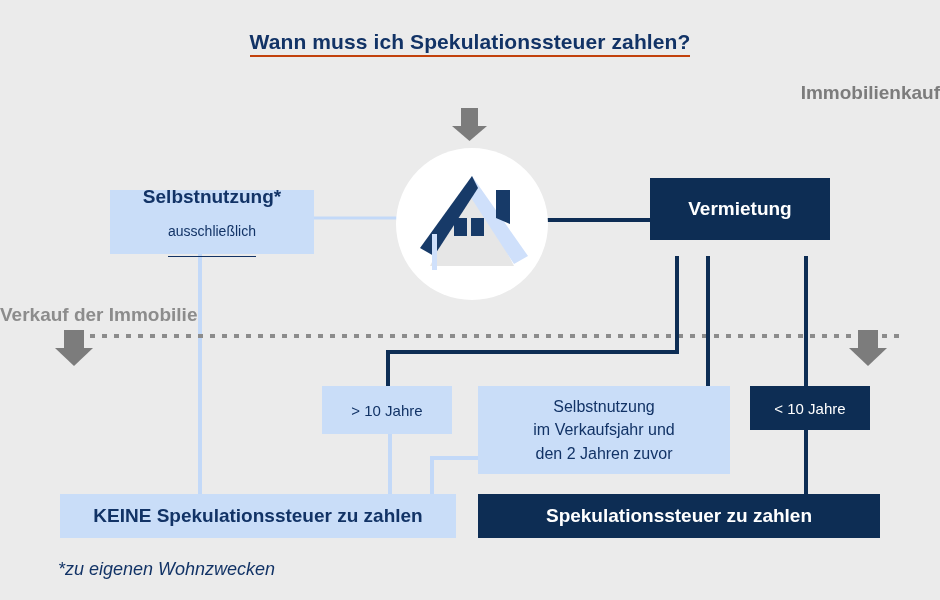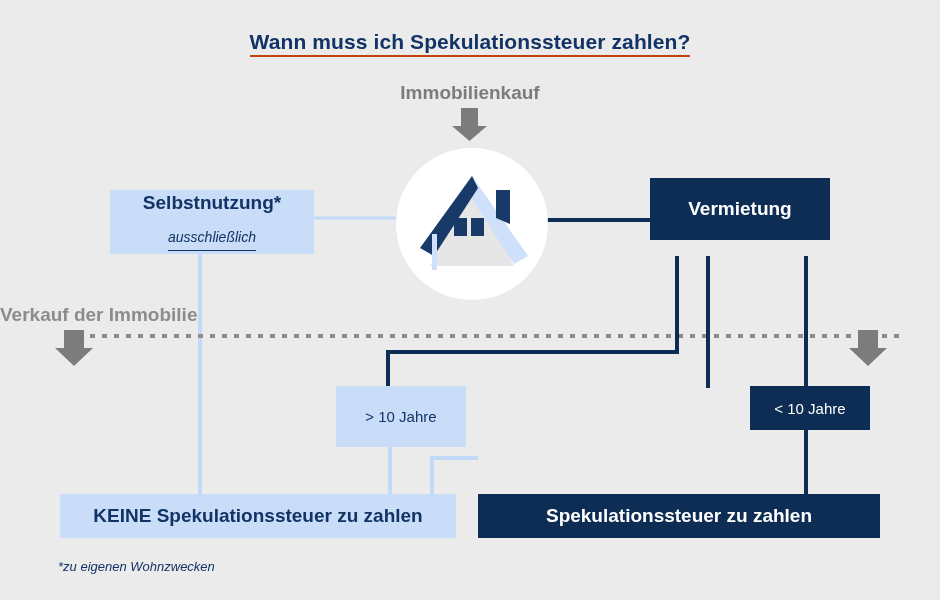--- a/index.html
+++ b/index.html
@@ -20,61 +20,61 @@
     letter-spacing:.1px;
   }
   .title span{
     border-bottom:2px solid #c2410c;
     padding-bottom:2px;
   }
 
   
   .toplabel{
     position:absolute;left:0;top:82px;width:940px;
-    text-align:center;
+    text-align:right;
     font-size:19px;font-weight:bold;color:#7c7c7c;
   }
   .midlabel{
     position:absolute;left:0;top:304px;width:940px;
     font-size:19px;font-weight:bold;color:#8c8c8c;
   }
 
   
   .box{position:absolute;box-sizing:border-box;display:flex;
        flex-direction:column;align-items:center;justify-content:center;}
   .box.light{background:#c9ddf8;color:#123366;}
   .box.dark{background:#0d2d54;color:#ffffff;}
 
   #box-selbst{left:110px;top:190px;width:204px;height:64px;}
   #box-selbst .l1{font-size:19px;font-weight:bold;line-height:1.1;}
   #box-selbst .l2{font-size:14px;margin-top:16px;border-bottom:1px solid #123366;
-                  line-height:1.1;padding-bottom:5px;font-style:italic;}
+                  line-height:1.1;padding-bottom:17px;}
 
   #box-vermietung{left:650px;top:178px;width:180px;height:62px;}
   #box-vermietung .l1{font-size:19px;font-weight:bold;}
 
-  #box-gt10{left:336px;top:386px;width:130px;height:61px;justify-content:center;}
+  #box-gt10{left:322px;top:386px;width:130px;height:48px;justify-content:center;}
   #box-gt10 .l1{font-size:15px;}
 
   #box-selbstjahr{left:478px;top:386px;width:252px;height:88px;}
   #box-selbstjahr .l1,#box-selbstjahr .l2,#box-selbstjahr .l3{
       font-size:16px;line-height:1.45;}
 
   #box-lt10{left:750px;top:386px;width:120px;height:44px;}
   #box-lt10 .l1{font-size:15px;}
 
   #box-keine{left:60px;top:494px;width:396px;height:44px;}
   #box-keine .l1{font-size:19px;font-weight:bold;}
 
   #box-zahlen{left:478px;top:494px;width:402px;height:44px;}
   #box-zahlen .l1{font-size:19px;font-weight:bold;}
 
   .footnote{
     position:absolute;left:58px;top:559px;
-    font-size:13px;font-style:italic;color:#123366;
+    font-size:18px;font-style:italic;color:#123366;
   }
 
   
   #wires{position:absolute;left:0;top:0;width:940px;height:600px;}
 
   
   #house-wrap{position:absolute;left:396px;top:148px;width:152px;height:152px;}
   #house-circle{width:152px;height:152px;border-radius:50%;background:#ffffff;}
   #house-svg{position:absolute;left:0;top:0;}
 </style>
@@ -153,20 +153,25 @@
   </div>
 
   <div class="box dark" id="box-vermietung">
     <div class="l1">Vermietung</div>
   </div>
 
   <div class="box light" id="box-gt10">
     <div class="l1">&gt; 10 Jahre</div>
   </div>
 
+  <div class="box light" id="box-selbstjahr">
+    <div class="l1">Selbstnutzung</div>
+    <div class="l2">im Verkaufsjahr und</div>
+    <div class="l3">den 2 Jahren zuvor</div>
+  </div>
 
   <div class="box dark" id="box-lt10">
     <div class="l1">&lt; 10 Jahre</div>
   </div>
 
   <div class="box light" id="box-keine">
     <div class="l1">KEINE Spekulationssteuer zu zahlen</div>
   </div>
 
   <div class="box dark" id="box-zahlen">

